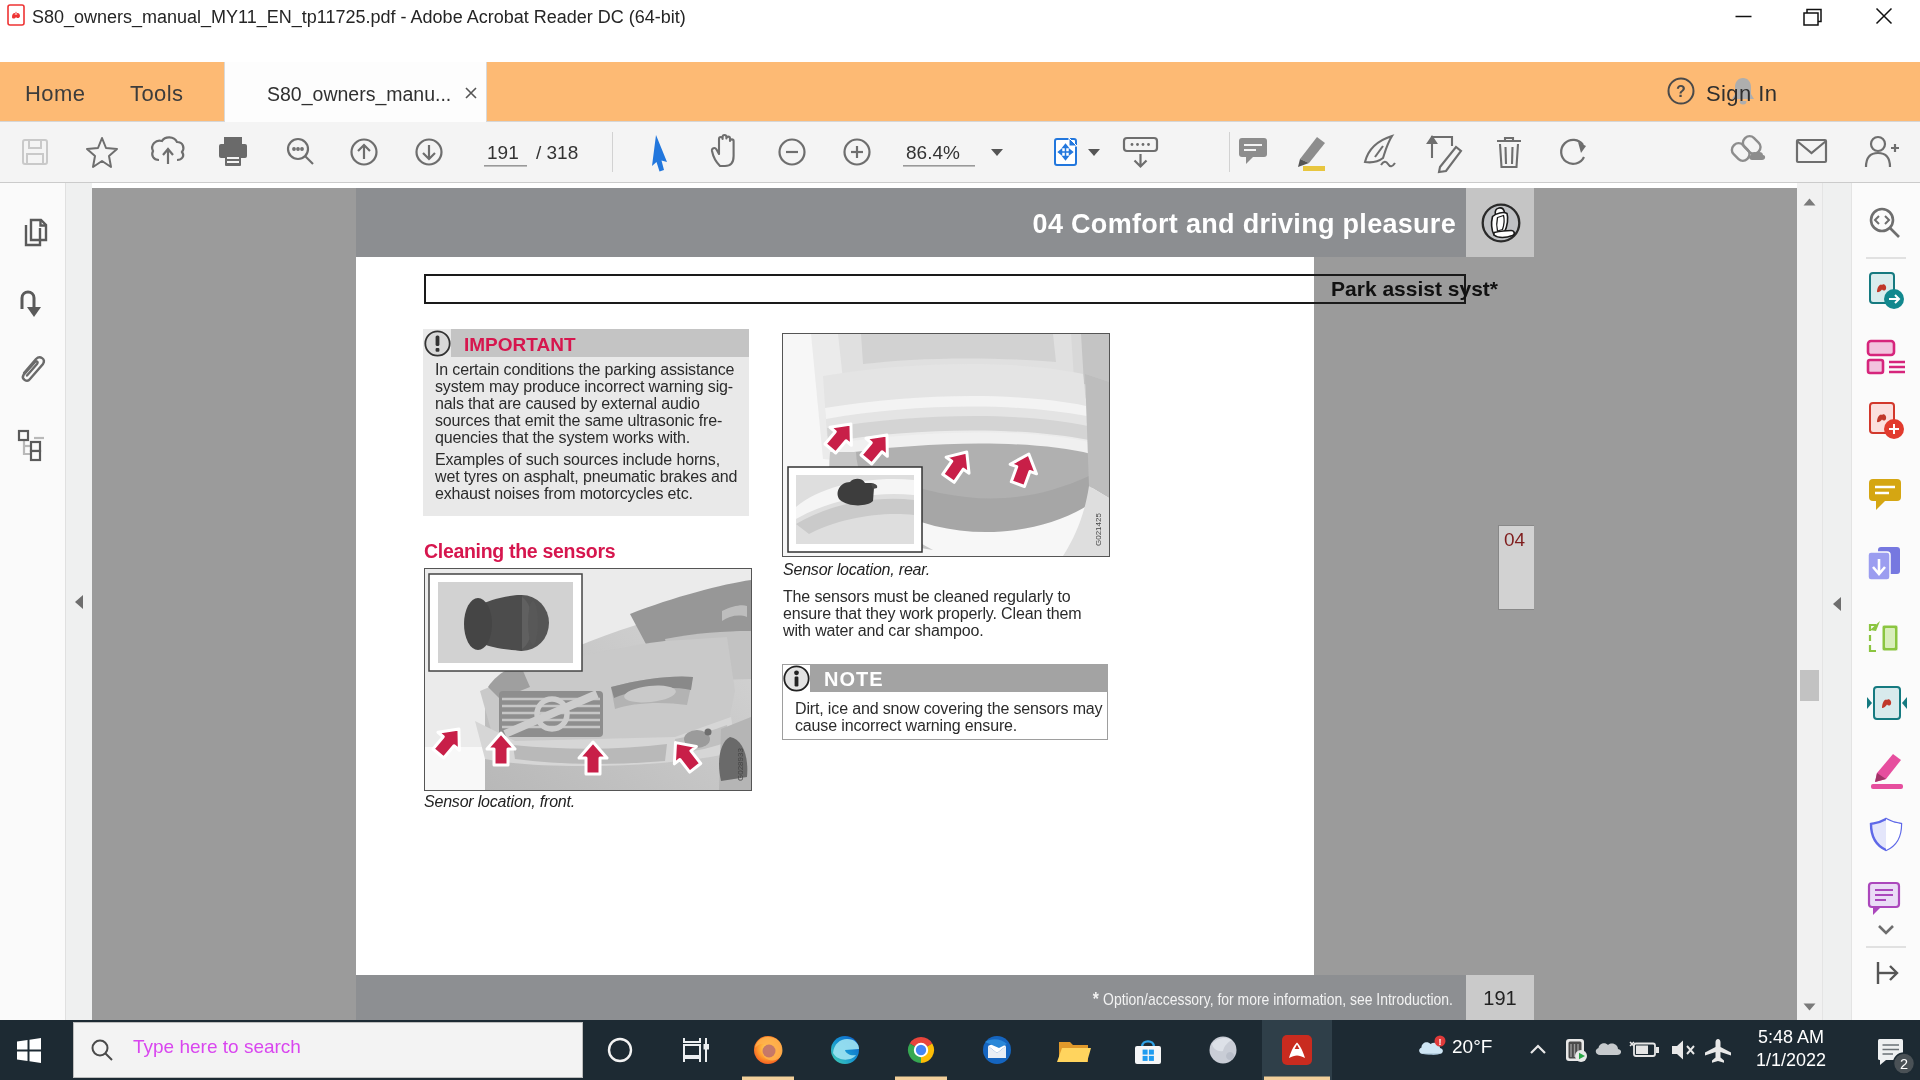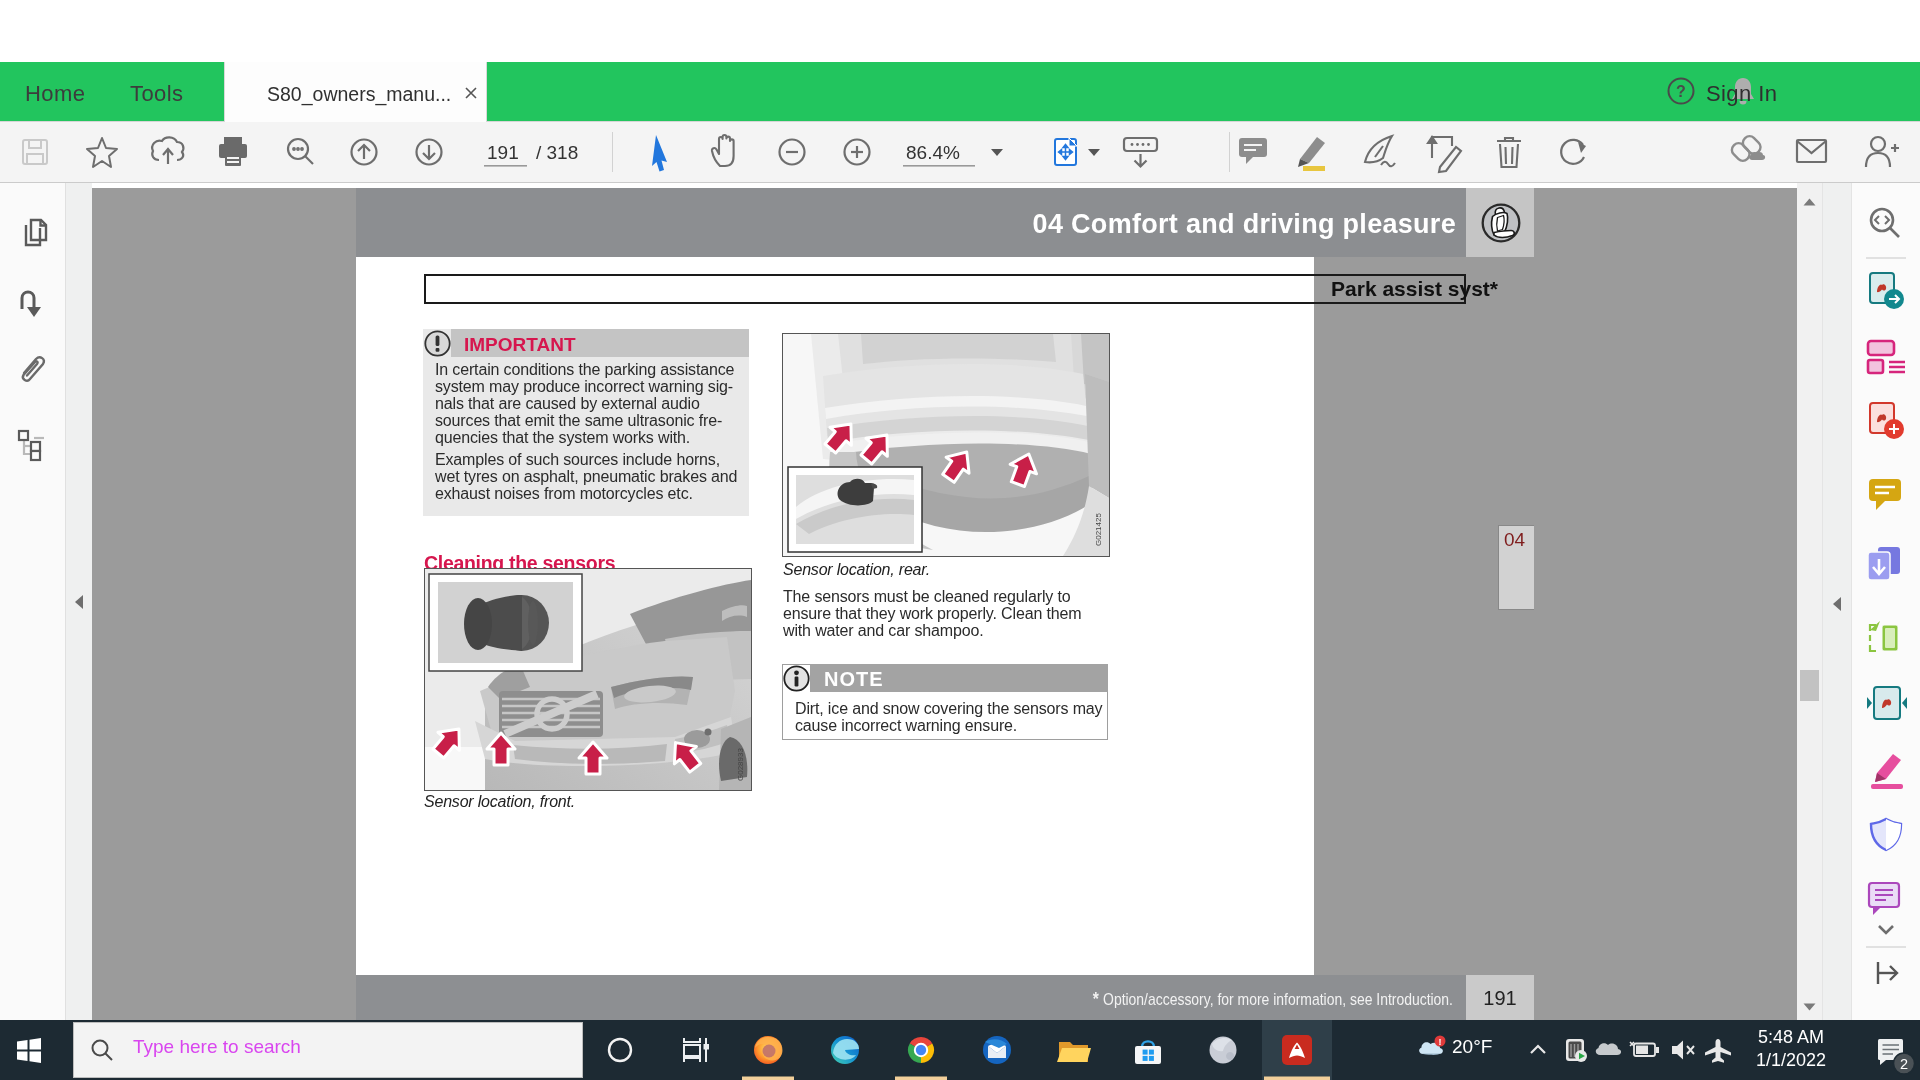--- a/index.html
+++ b/index.html
@@ -4,21 +4,21 @@
 <style>
   * { margin:0; padding:0; box-sizing:border-box; }
   html,body { width:1920px; height:1080px; overflow:hidden; }
   #screen { position:relative; width:1920px; height:1080px; font-family:"Liberation Sans",sans-serif; background:#fff; }
   .abs { position:absolute; }
   
   #titlebar { left:0; top:0; width:1920px; height:32px; background:#ffffff; }
   #title-text { left:32px; top:7px; font-size:18px; color:#252525; white-space:nowrap; }
   #menubar { left:0; top:32px; width:1920px; height:30px; background:#ffffff; }
   .menu-item { position:absolute; top:6px; font-size:19px; color:#333; }
-  #tabbar { left:0; top:62px; width:1920px; height:60px; background:#22c55e; border-bottom:1px solid #d6d6d6; }
+  #tabbar { left:0; top:62px; width:1920px; height:60px; background:#fdba74; border-bottom:1px solid #d6d6d6; }
   .tabtxt { position:absolute; top:19px; font-size:22px; letter-spacing:0.4px; color:#3c3c3c; }
   #activetab { position:absolute; left:224px; top:0; width:263px; height:61px; background:#fdfdfd; border-left:1px solid #d9d9d9; border-right:1px solid #d9d9d9; }
   #toolbar { left:0; top:122px; width:1920px; height:61px; background:#f4f4f4; border-bottom:1px solid #cbcbcb; }
   
   #main { left:0; top:183px; width:1920px; height:837px; background:#9b9b9b; }
   #leftpanel { left:0; top:0; width:66px; height:837px; background:#fafafa; border-right:1px solid #e0e0e0; }
   #leftstrip { left:66px; top:0; width:26px; height:837px; background:#eff0f0; }
   #scrollbar { left:1797px; top:0; width:25px; height:837px; background:#f1f1f1; }
   #rightstrip { left:1822px; top:0; width:29px; height:837px; background:#eff0f0; border-left:1px solid #e4e4e4; }
   #rightpanel { left:1851px; top:0; width:69px; height:837px; background:#fbfbfb; border-left:1px solid #e4e4e4; }
@@ -29,21 +29,21 @@
   #chaptitle { left:0; top:24px; width:1100px; text-align:right; font-size:27px; font-weight:bold; color:#ffffff; letter-spacing:0.3px; }
   #parkbox { left:68px; top:89px; width:1042px; height:30px; border:2px solid #1a1a1a; }
   #parktxt { left:0; top:92px; width:1097px; text-align:right; font-size:21px; font-weight:bold; color:#111;margin-left:45px; }
   .red { color:#d6164e; }
   #impbox { left:67px; top:144px; width:326px; height:187px; background:#e9e9e9; }
   #imphdr { left:95px; top:144px; width:298px; height:28px; background:#c4c4c4; }
   #imptxt { left:108px; top:149px; font-size:19px; font-weight:bold;text-align:right; }
   .body16 { font-size:16px; line-height:17px; color:#2b2b2b; letter-spacing:-0.15px; }
   #impbody1 { left:79px; top:176px; width:312px; }
   #impbody2 { left:79px; top:266px; width:312px; }
-  #cleanhdr { left:68px; top:355px; font-size:19.5px; letter-spacing:-0.3px; font-weight:bold;margin-top:12px; }
+  #cleanhdr { left:68px; top:355px; font-size:19.5px; letter-spacing:-0.3px; font-weight:bold; }
   .caption { font-style:italic; font-size:16px; letter-spacing:-0.2px; color:#222; }
   #cap-front { left:68px; top:608px; }
   #cap-rear { left:427px; top:376px; }
   #rbody { left:427px; top:403px; width:300px; }
   #notebox { left:426px; top:479px; width:326px; height:76px; background:#fff; border:1px solid #9e9e9e; }
   #notehdr { left:454px; top:479px; width:298px; height:28px; background:#a3a3a3; }
   #notetxt { left:468px; top:483px; font-size:20px; font-weight:bold; color:#fff; letter-spacing:1px; }
   #notebody { left:439px; top:515px; width:314px; }
   #tab04 { left:1142px; top:340px; width:36px; height:85px; background:#d2d2d2; border:1px solid #888; border-right:none; }
   #tab04t { left:1148px; top:344px; font-size:19px; color:#7f1d1d; }
@@ -54,20 +54,33 @@
   .imgframe { position:absolute; border:1px solid #555; background:#efefef; }
   
   #taskbar { left:0; top:1020px; width:1920px; height:60px; background:#1d2a33; }
   #searchbox { left:73px; top:2px; width:510px; height:56px; background:#f3f3f3; border:1px solid #bdbdbd; }
   #searchtxt { left:133px; top:16px; font-size:19px; color:#d946ef; }
   #clock { left:1745px; top:1026px; width:92px; text-align:center; font-size:18px; color:#fff; line-height:23px; }
 </style>
 </head>
 <body>
 <div id="screen">
+  <div class="abs" id="titlebar">
+    <svg class="abs" style="left:7px;top:4px" width="18" height="22" viewBox="0 0 18 22">
+      <rect x="1" y="1" width="16" height="20" rx="2" fill="#fff" stroke="#e33" stroke-width="1.6"></rect>
+      <path d="M5 13 C5 9 8 8 9 10 C10 8 13 9 13 12 C13 14 10 15 9 13 C8 15 5 15 5 13 Z M7.6 10.5 L10.4 10.5 L9 7.6 Z" fill="#e33"></path>
+    </svg>
+    <div class="abs" id="title-text">S80_owners_manual_MY11_EN_tp11725.pdf - Adobe Acrobat Reader DC (64-bit)</div>
+    <svg class="abs" style="left:1730px;top:0" width="190" height="32" viewBox="0 0 190 32">
+      <line x1="5.5" y1="16.5" x2="21.5" y2="16.5" stroke="#111" stroke-width="1.5"></line>
+      <rect x="74" y="13" width="14" height="12" fill="none" stroke="#111" stroke-width="1.5"></rect>
+      <path d="M77 13 L77 9.5 L91 9.5 L91 21.5 L88 21.5" fill="none" stroke="#111" stroke-width="1.5"></path>
+      <path d="M146.5 8.5 L161.5 23.5 M161.5 8.5 L146.5 23.5" stroke="#111" stroke-width="1.5"></path>
+    </svg>
+  </div>
   <div class="abs" id="tabbar">
     <div id="activetab"></div>
     <div class="tabtxt" style="left:25px">Home</div>
     <div class="tabtxt" style="left:130px">Tools</div>
     <div class="tabtxt" style="left:267px;color:#303030;font-size:19.5px;letter-spacing:0;top:21px">S80_owners_manu...</div>
     <svg class="abs" style="left:464px;top:24px" width="14" height="14" viewBox="0 0 14 14">
         <path d="M2 2 L12 12 M12 2 L2 12" stroke="#555" stroke-width="1.6"></path>
       </svg>
     <svg class="abs" style="left:1666px;top:14px" width="30" height="30" viewBox="0 0 30 30">
       <circle cx="15" cy="15" r="12.5" fill="none" stroke="#4a4a4a" stroke-width="2"></circle>

